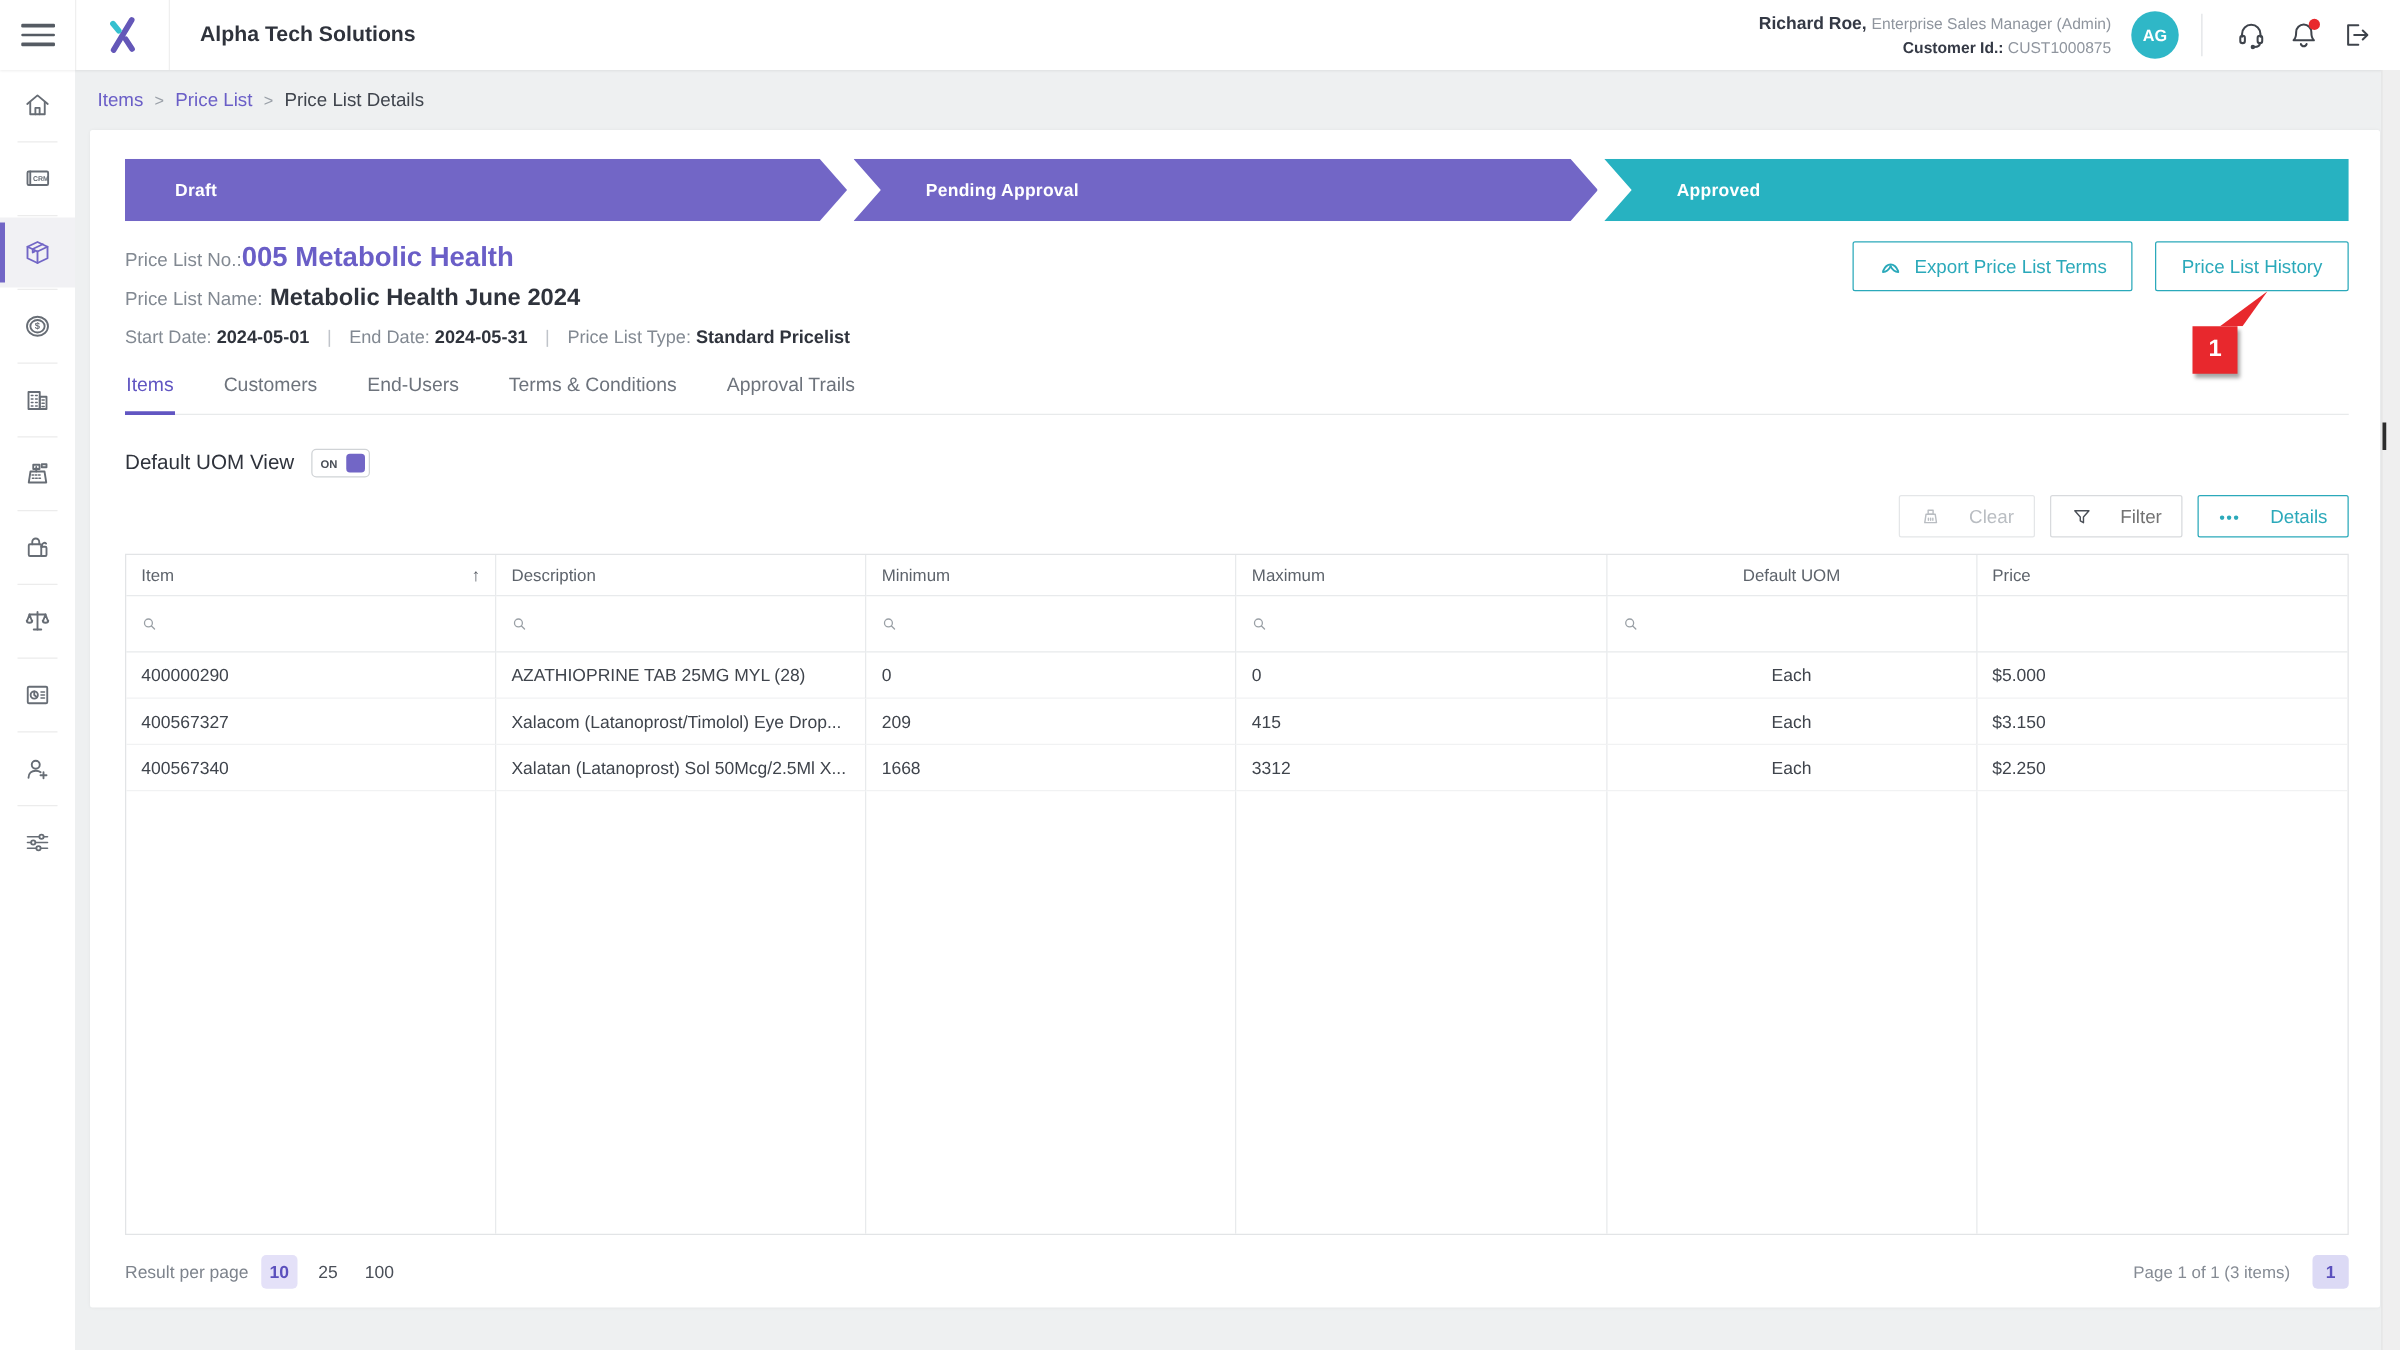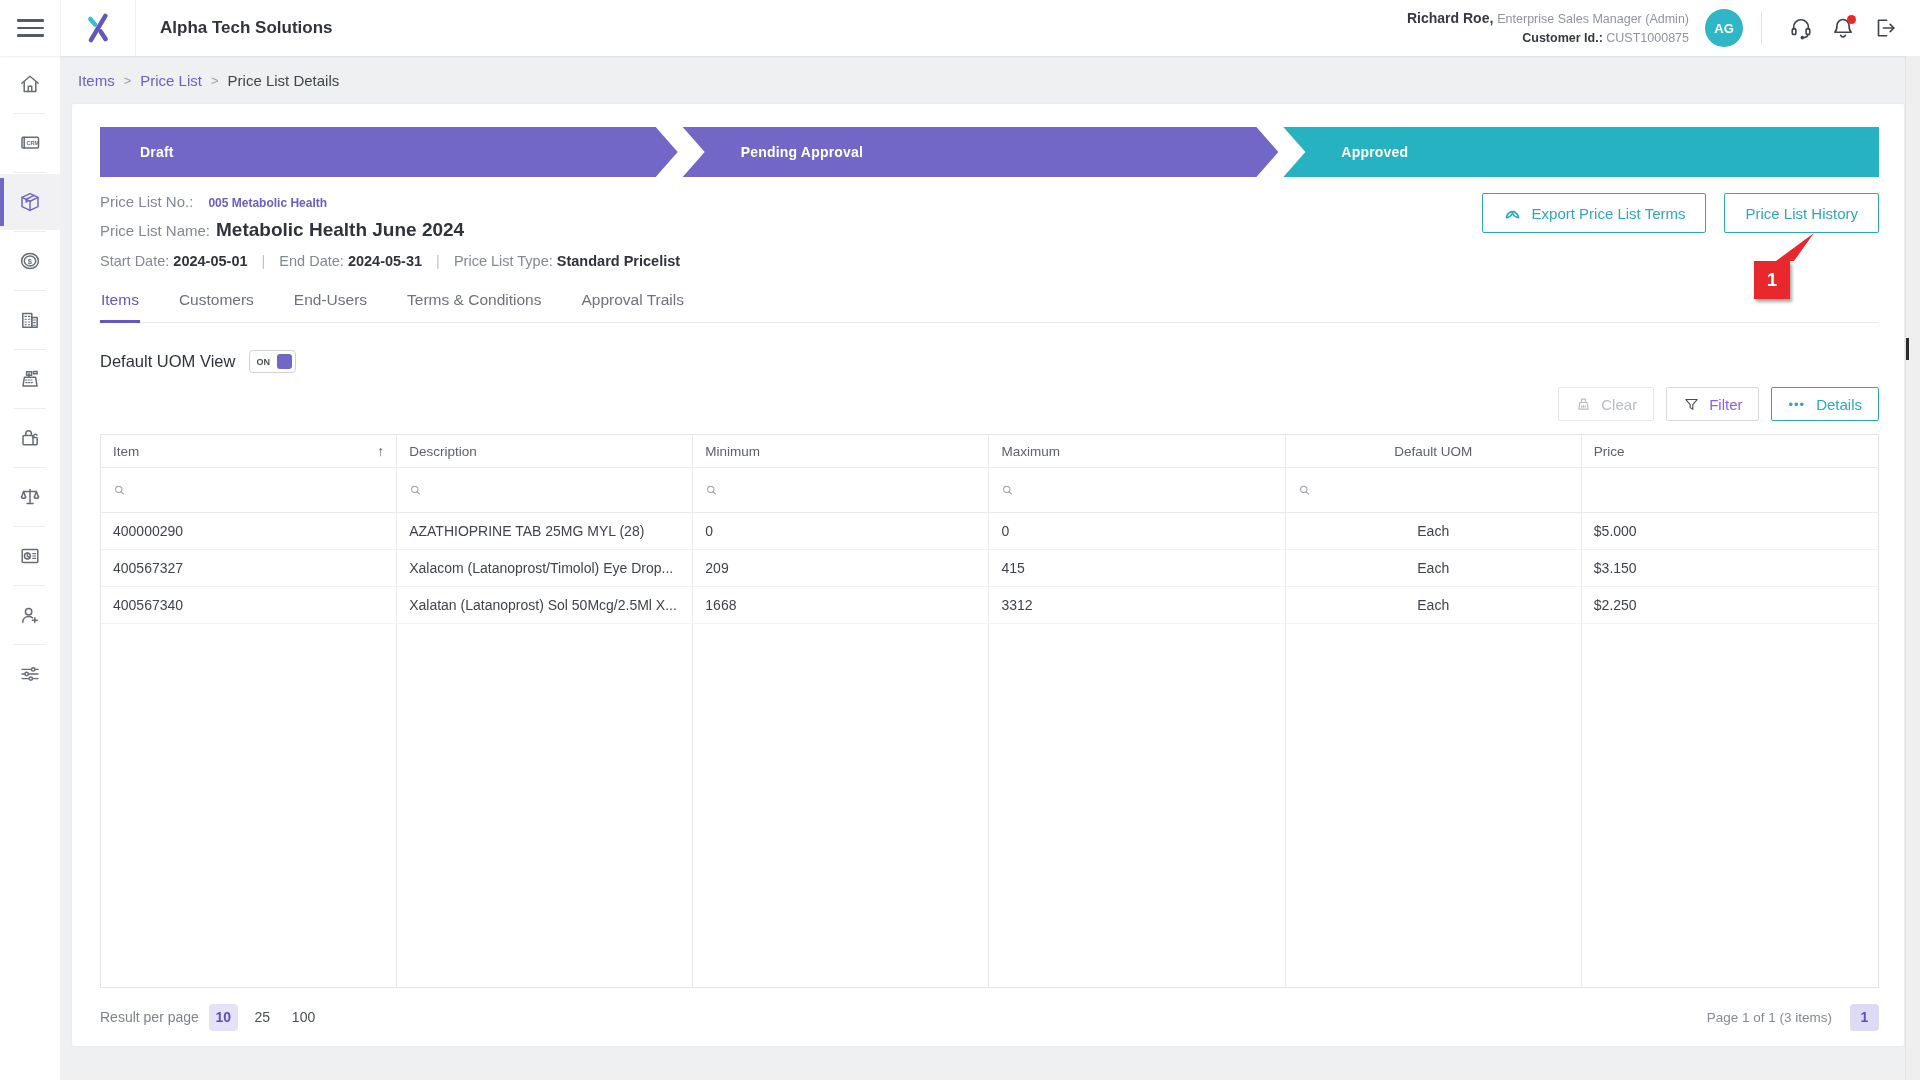--- a/index.html
+++ b/index.html
@@ -65,21 +65,21 @@
           font-size:14px; font-weight:bold; letter-spacing:.2px; }
   .step.first { clip-path:polygon(0 0, calc(100% - 22px) 0, 100% 50%, calc(100% - 22px) 100%, 0 100%); padding-left:40px;text-align:center; }
   .step.mid   { clip-path:polygon(0 0, calc(100% - 22px) 0, 100% 50%, calc(100% - 22px) 100%, 0 100%, 22px 50%);
                 margin-left:5px; padding-left:58px; }
   .step.last  { clip-path:polygon(0 0, 100% 0, 100% 100%, 0 100%, 22px 50%); margin-left:5px; padding-left:58px; }
   .step.current { background:#27b2c1; }
 
   
   .details-row { display:flex; justify-content:space-between; margin-top:16px; position:relative; }
   .d-line1 { font-size:15px; color:#828992; display:flex; align-items:baseline; }
-  .pl-no { font-size:12px; font-weight:bold; color:#6a5ec7; margin-left:15px; }
+  .pl-no { font-size:22px; font-weight:bold; color:#6a5ec7; margin-left:0; }
   .d-line2 { font-size:15px; color:#828992; margin-top:9px; display:flex; align-items:baseline; }
   .pl-name { font-size:19px; font-weight:bold; color:#2f333c; margin-left:6px; }
   .d-line3 { font-size:14.5px; color:#828992; margin-top:12px; }
   .d-line3 b { color:#2f333c; font-weight:bold; }
   .d-pipe { color:#c0c4ca; margin:0 10px; }
 
   .detail-actions { display:flex; gap:18px; align-items:flex-start; }
   .btn-outline-teal { height:40px; border:1px solid #2ba9ba; color:#2ba9ba; background:#fff; border-radius:2px;
                       font-size:15px; display:flex; align-items:center; gap:10px; padding:0 20px;
                       cursor:pointer; font-family:inherit; }
@@ -98,23 +98,23 @@
   .uom-row { display:flex; align-items:center; margin-top:27px; gap:14px; }
   .uom-label { font-size:16.5px; color:#2f333c; }
   .toggle { width:47px; height:23px; border:1px solid #d0d3d6; border-radius:4px; background:#fff;
             display:flex; align-items:center; justify-content:space-between; padding:0 3px 0 6px; cursor:pointer; }
   .toggle-text { font-size:9px; font-weight:bold; color:#4a4f57; }
   .toggle-knob { width:15px; height:15px; background:#7266c6; border-radius:3px; }
 
   
   .toolbar { display:flex; justify-content:flex-end; gap:12px; margin-top:14px; margin-bottom:13px; }
   .tb-btn { height:34px; background:#fff; border-radius:2px; font-size:15px; display:flex; align-items:center;
-            gap:9px; padding:0 16px; cursor:pointer; font-family:inherit; }
+            gap:22px; padding:0 16px; cursor:pointer; font-family:inherit; }
   .tb-clear { border:1px solid #e4e6e8; color:#b9bdc2; }
-  .tb-filter { border:1px solid #d8dadd; color:#8b5cf6; }
+  .tb-filter { border:1px solid #d8dadd; color:#737373; }
   .tb-action { border:1px solid #2ba9ba; color:#2ba9ba; }
   .dots { letter-spacing:1px; font-size:13px; margin-right:2px; }
 
   
   .grid { flex:1 1 auto; display:grid; grid-template-columns:repeat(6,1fr);
           grid-template-rows:33px 45px 37px 37px 37px 1fr;
           border:1px solid #e2e4e6; min-height:0; }
   .cell { border-right:1px solid #e8eaec; padding:0 12px; display:flex; align-items:center; min-width:0; }
   .cell.lastcol { border-right:none; }
   .th { font-size:13.5px; color:#5d636b; border-bottom:1px solid #e8eaec; }

